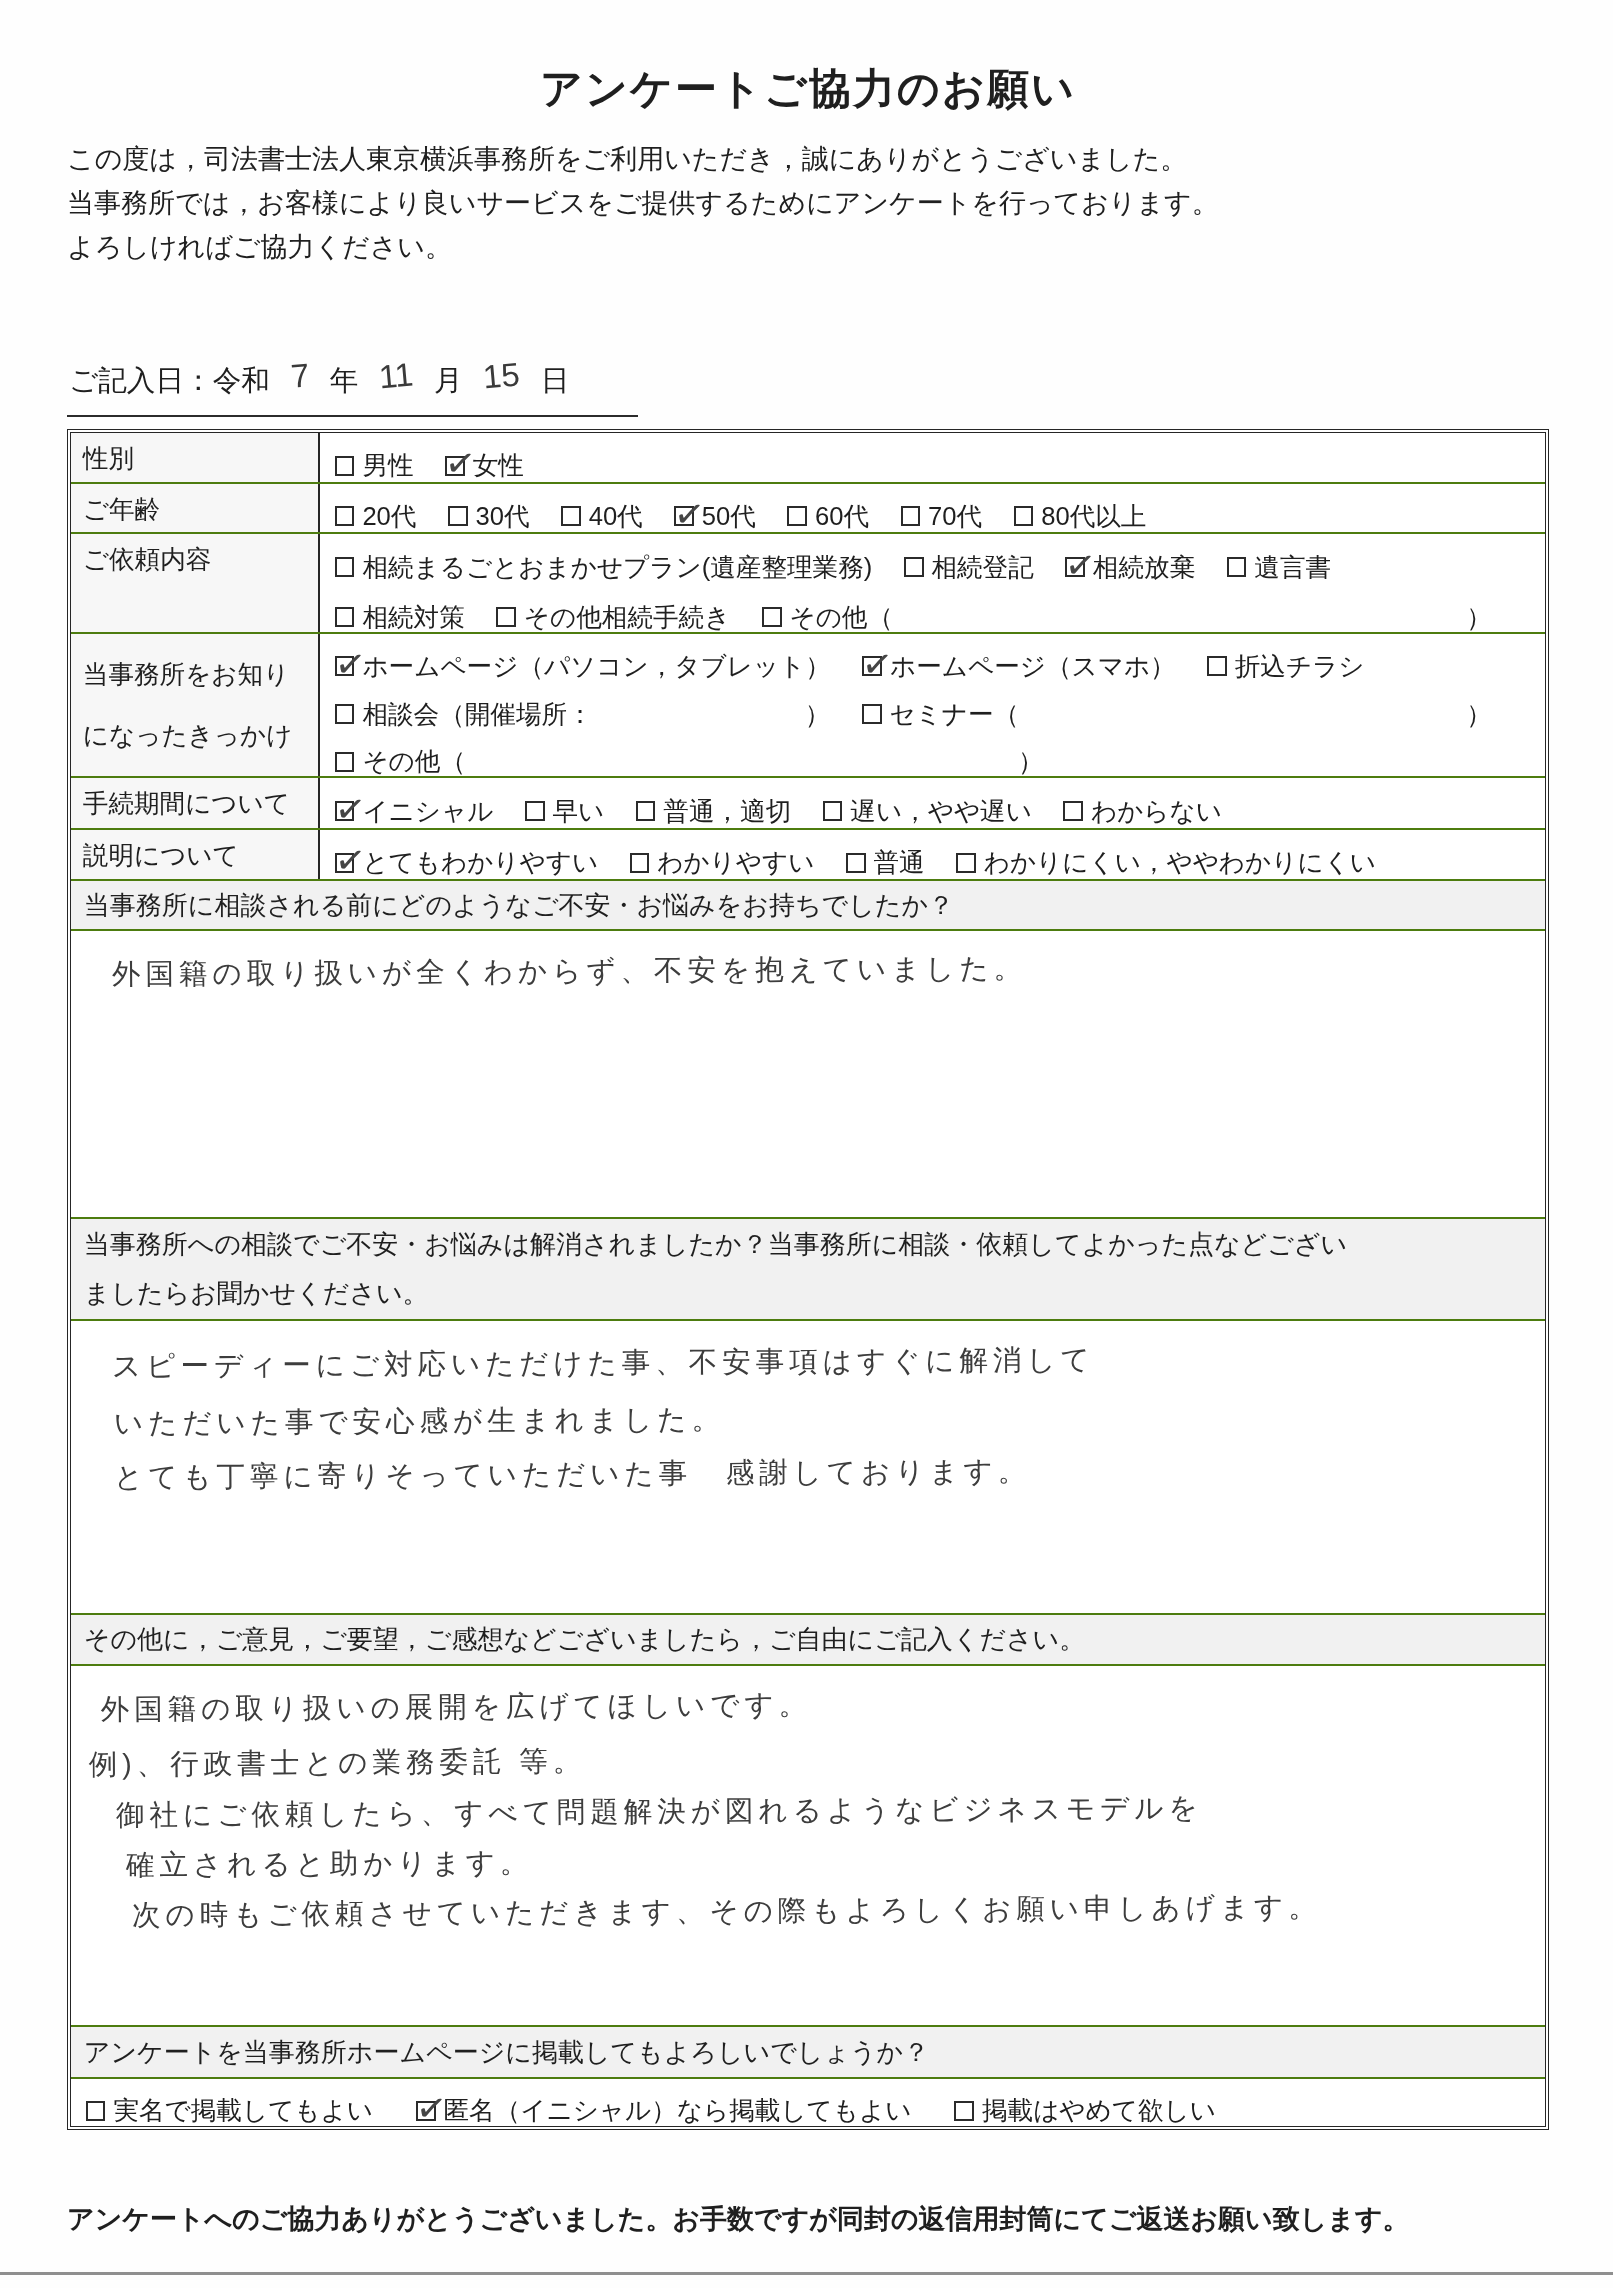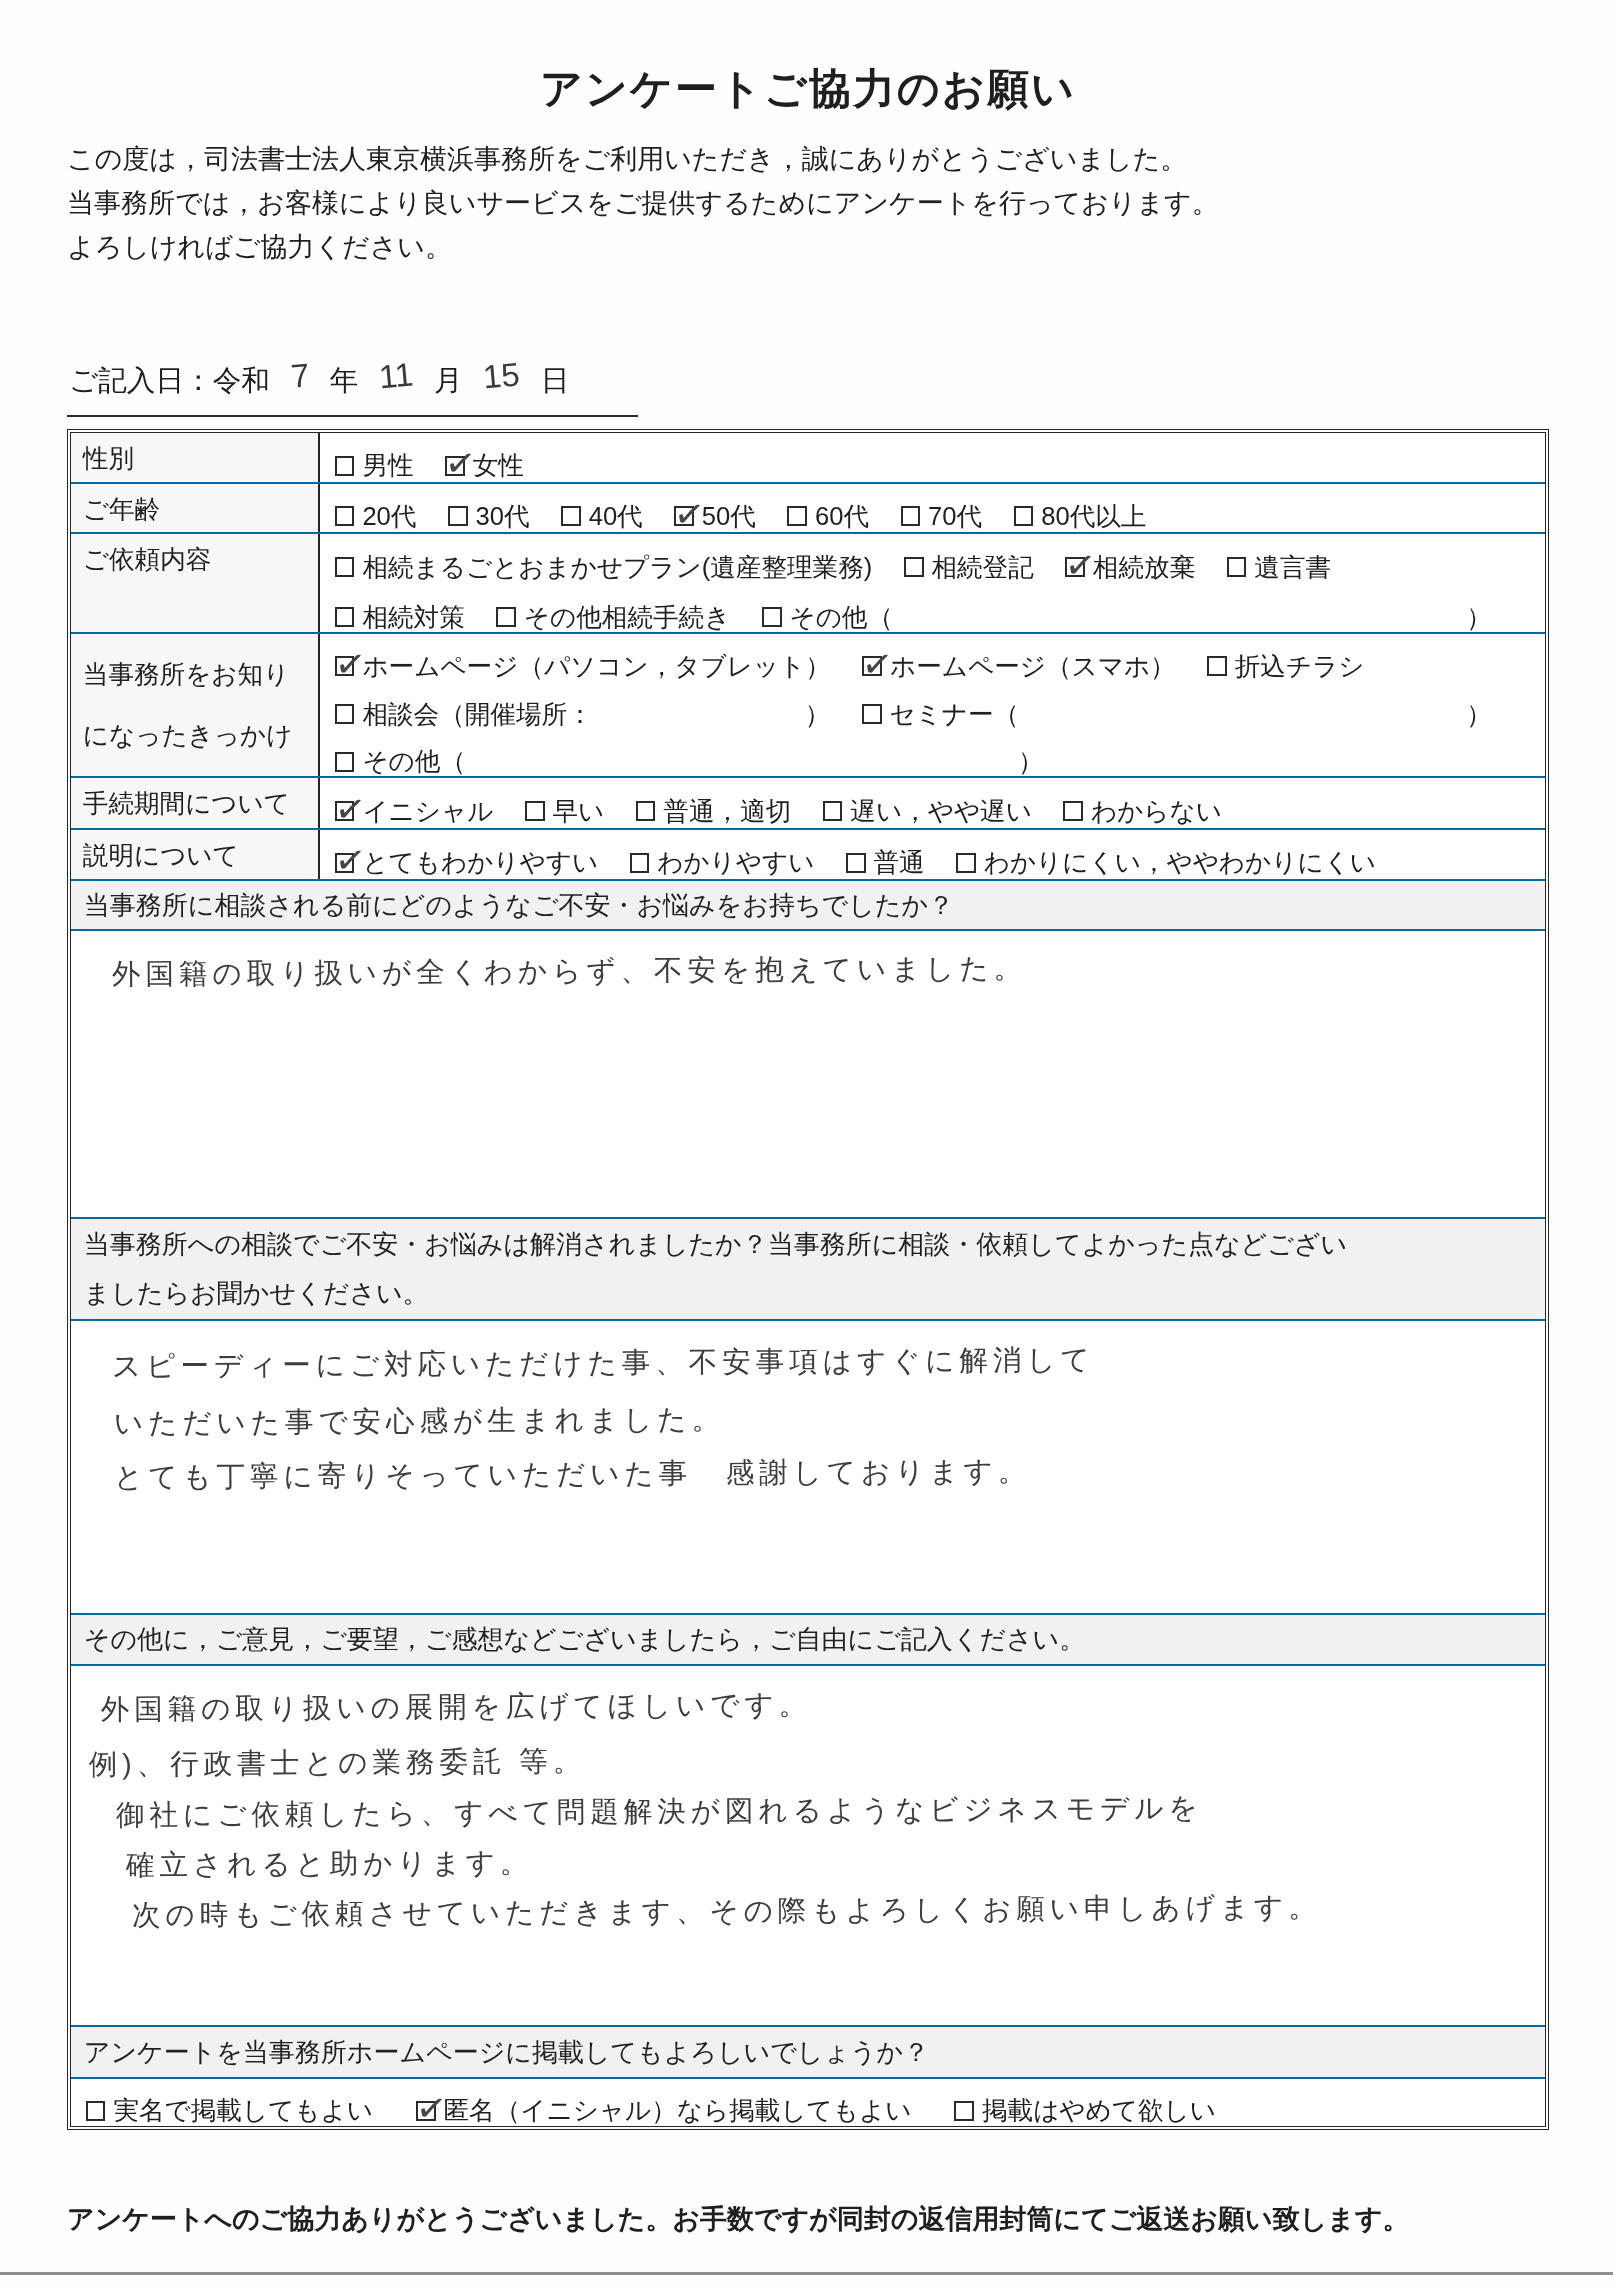--- a/index.html
+++ b/index.html
@@ -16,21 +16,21 @@
   .dateline {
     display:inline-block; margin-top:91px; font-size:28.6px;
     border-bottom:2px solid #2b2b2b; padding:0 69px 15.8px 2px;
   }
   .hwn {
     display:inline-block; font-size:33px; color:#3a3a3a;
     transform:rotate(-5deg); margin:0 12.8px; position:relative; top:-3px;
   }
   .stable { margin-top:11.8px; border:4.9px double #262626; background:#fff; }
   .trow { display:flex; }
-  .trow + .trow { border-top:2px solid #0369a1; }
+  .trow + .trow { border-top:2px solid #4d7c0f; }
   .lcell {
     flex:0 0 249px; border-right:2px solid #262626; background:#f7f7f7;
     font-size:25.6px; line-height:48px; padding:1px 5.9px 0 11.8px;
   }
   .ccell { flex:1; min-width:0; }
   .oline { display:flex; align-items:center; padding-left:14.8px; font-size:25.6px; }
   .opt { display:flex; align-items:center; margin-right:31.5px; white-space:nowrap;margin-top:16px; }
   .cb {
     width:19.7px; height:19.7px; border:2px solid #2b2b2b; margin-right:7.9px;
     position:relative; flex:none; background:#fff;

